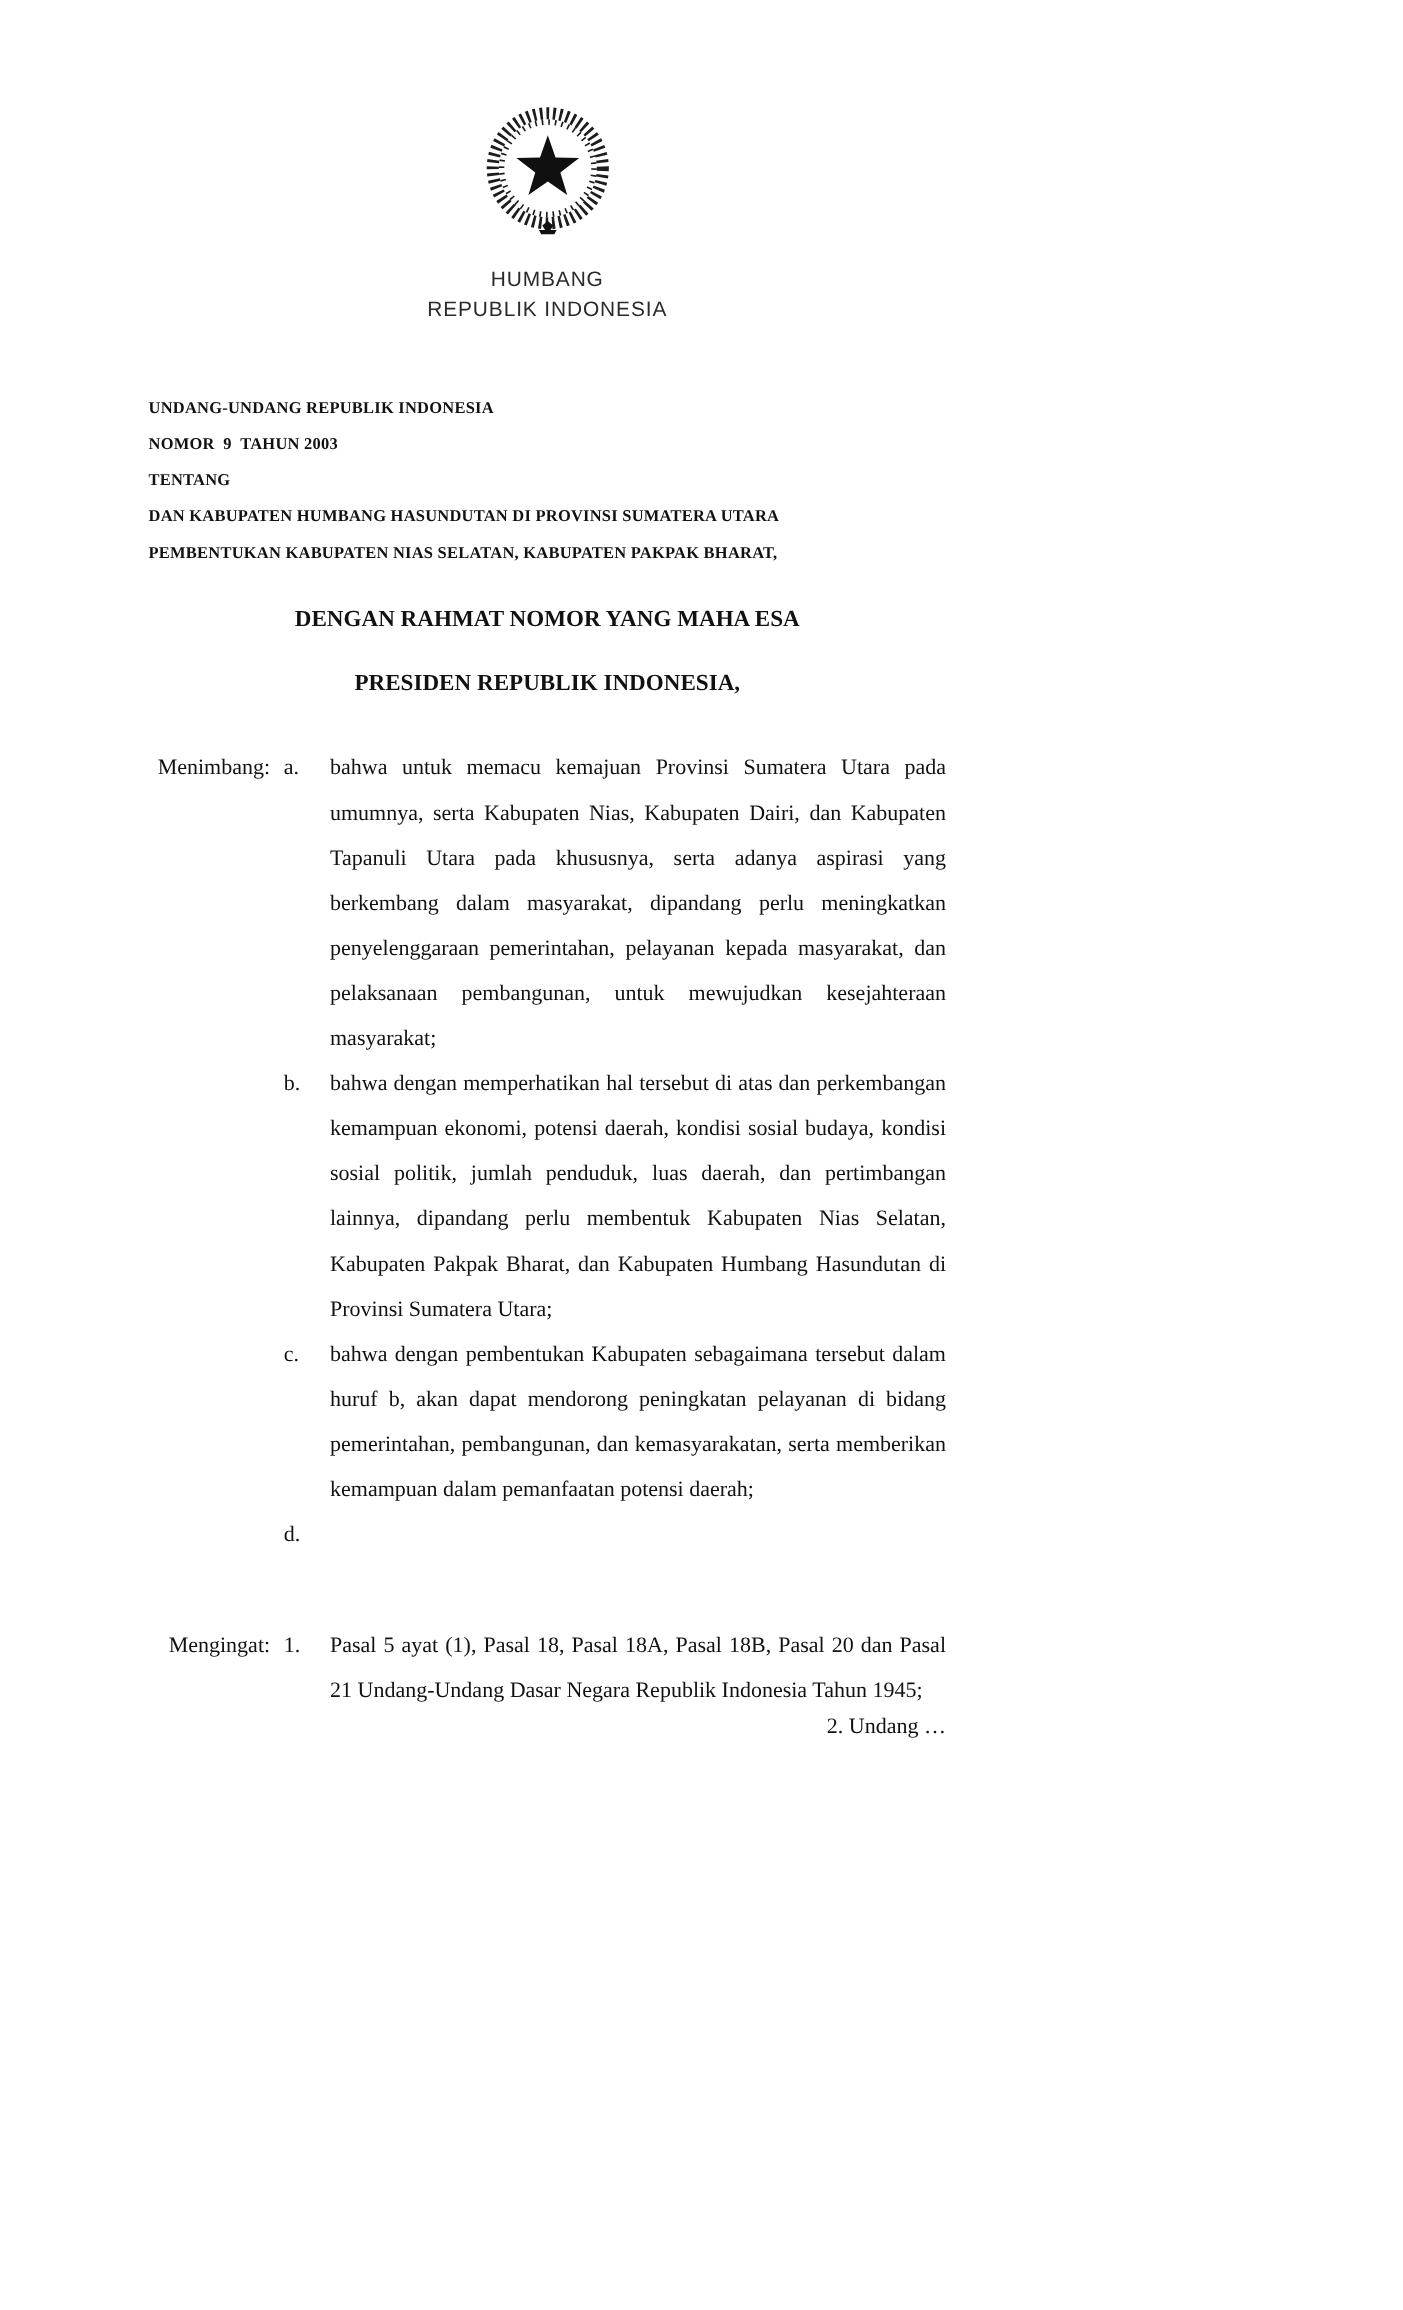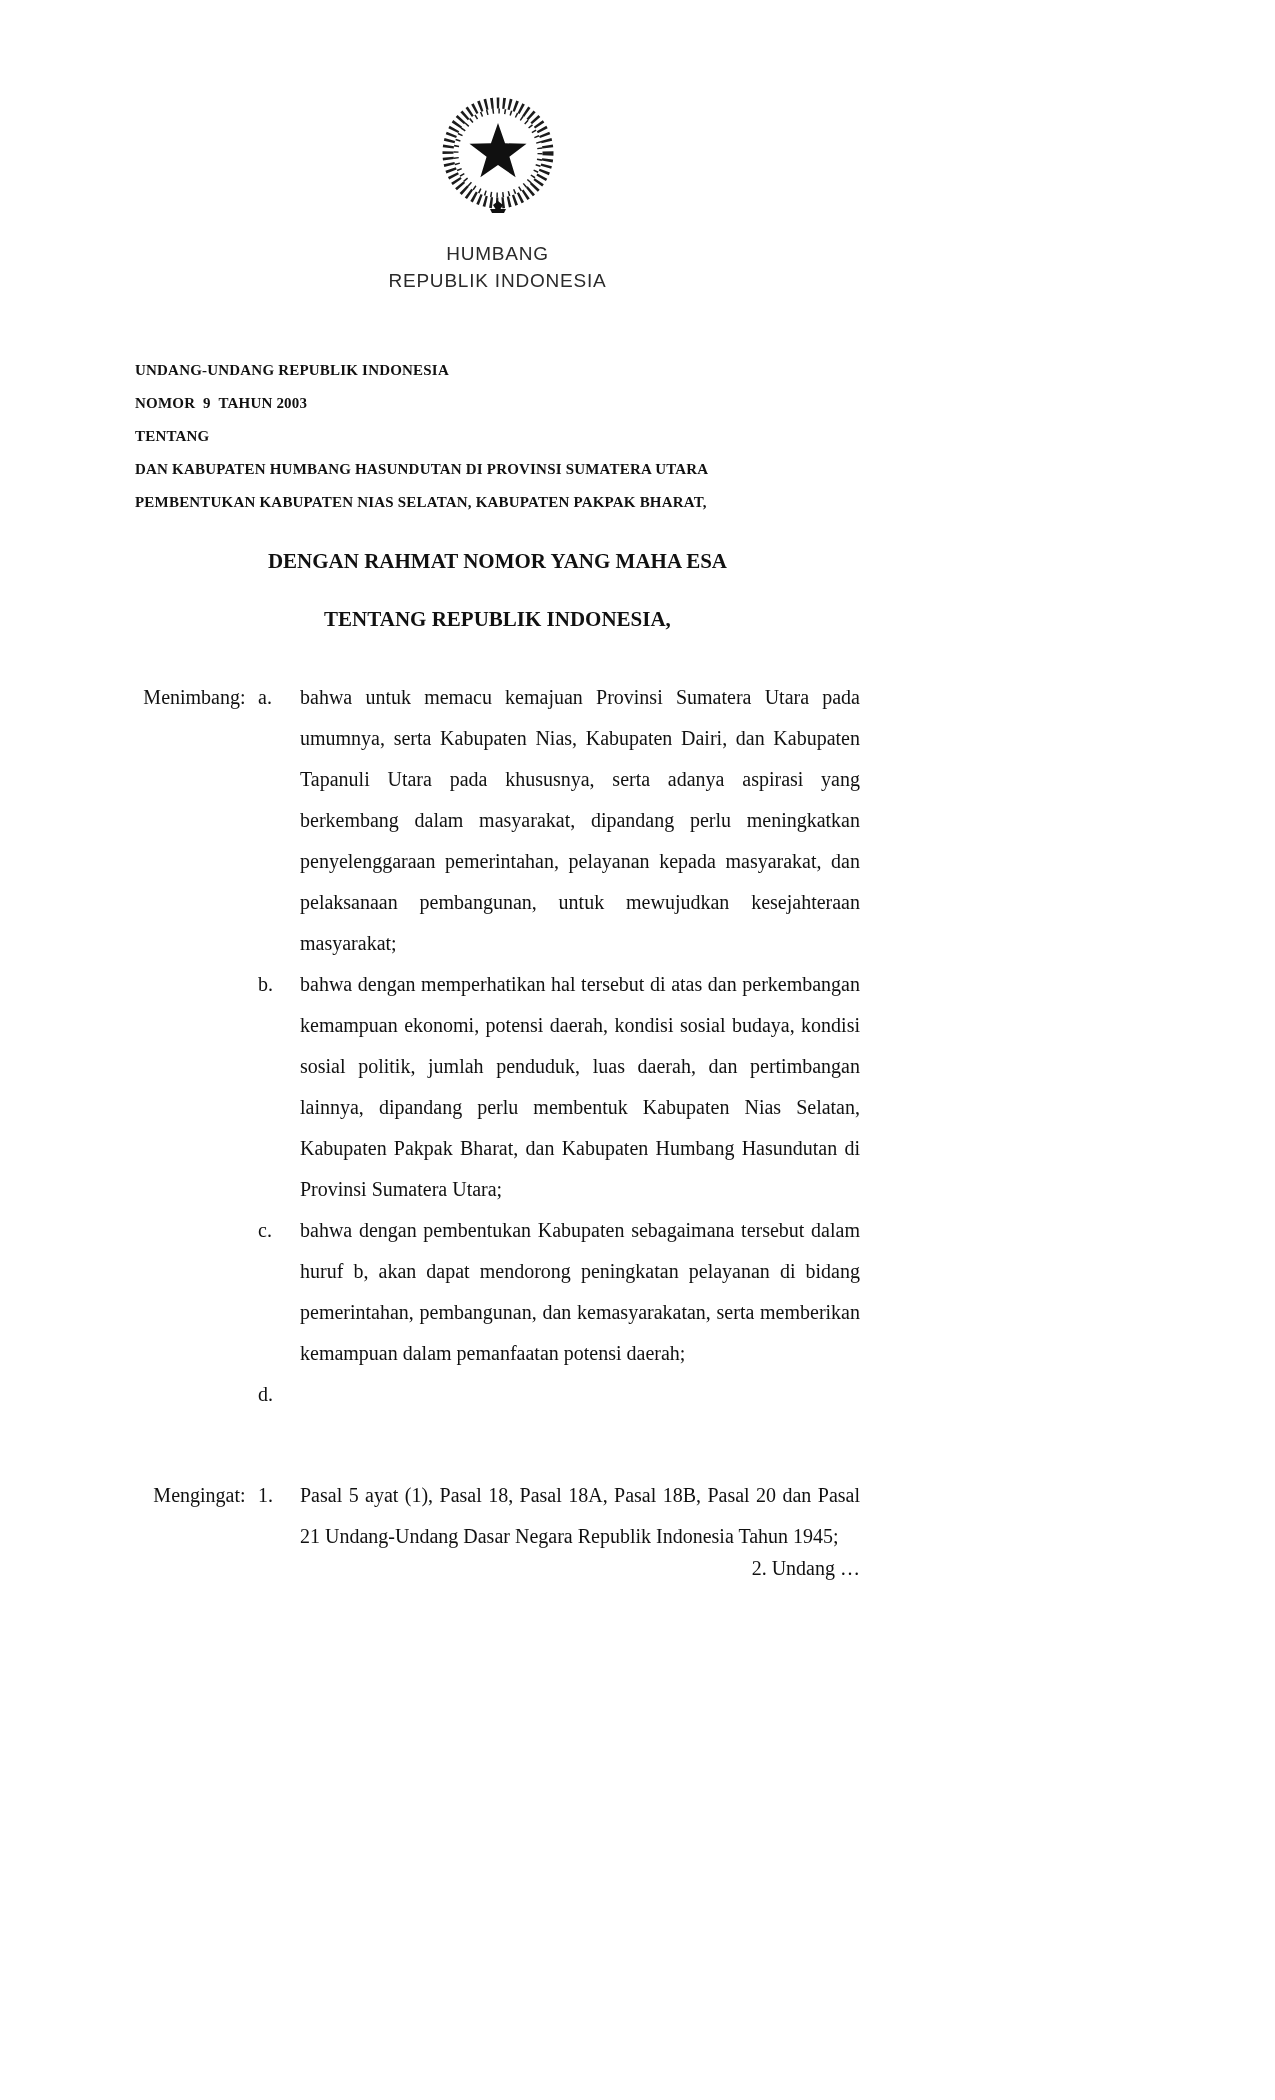--- a/index.html
+++ b/index.html
@@ -112,21 +112,21 @@
 
     <div class="title-block">
       <div>UNDANG-UNDANG REPUBLIK INDONESIA</div>
       <div>NOMOR&nbsp; 9&nbsp; TAHUN 2003</div>
       <div>TENTANG</div>
       <div>DAN KABUPATEN HUMBANG HASUNDUTAN DI PROVINSI SUMATERA UTARA</div>
       <div>PEMBENTUKAN KABUPATEN NIAS SELATAN, KABUPATEN PAKPAK BHARAT,</div>
     </div>
 
     <div class="title-invocation">DENGAN RAHMAT NOMOR YANG MAHA ESA</div>
-    <div class="title-authority">TENTANG REPUBLIK INDONESIA,</div>
+    <div class="title-authority">PRESIDEN REPUBLIK INDONESIA,</div>
 
     <div class="clauses">
       <div class="clause-row">
         <div class="clause-label">Menimbang</div>
         <div class="clause-colon">:</div>
         <div class="clause-marker">a.</div>
         <div class="clause-text">bahwa untuk memacu kemajuan Provinsi Sumatera Utara pada umumnya, serta Kabupaten Nias, Kabupaten Dairi, dan Kabupaten Tapanuli Utara pada khususnya, serta adanya aspirasi yang berkembang dalam masyarakat, dipandang perlu meningkatkan penyelenggaraan pemerintahan, pelayanan kepada masyarakat, dan pelaksanaan pembangunan, untuk mewujudkan kesejahteraan masyarakat;</div>
       </div>
       <div class="clause-row">
         <div class="clause-label"></div>

